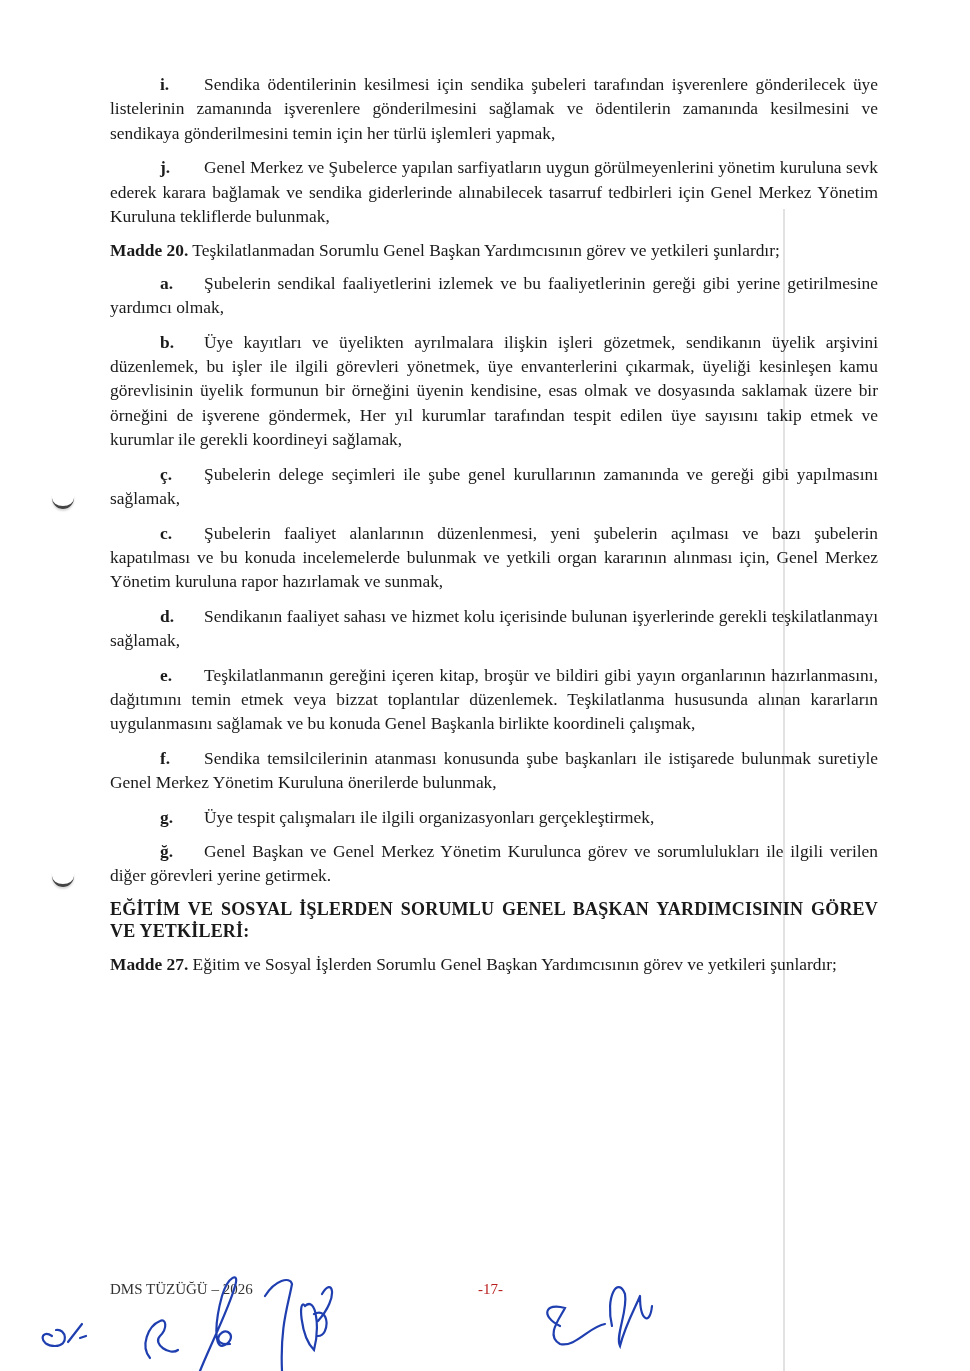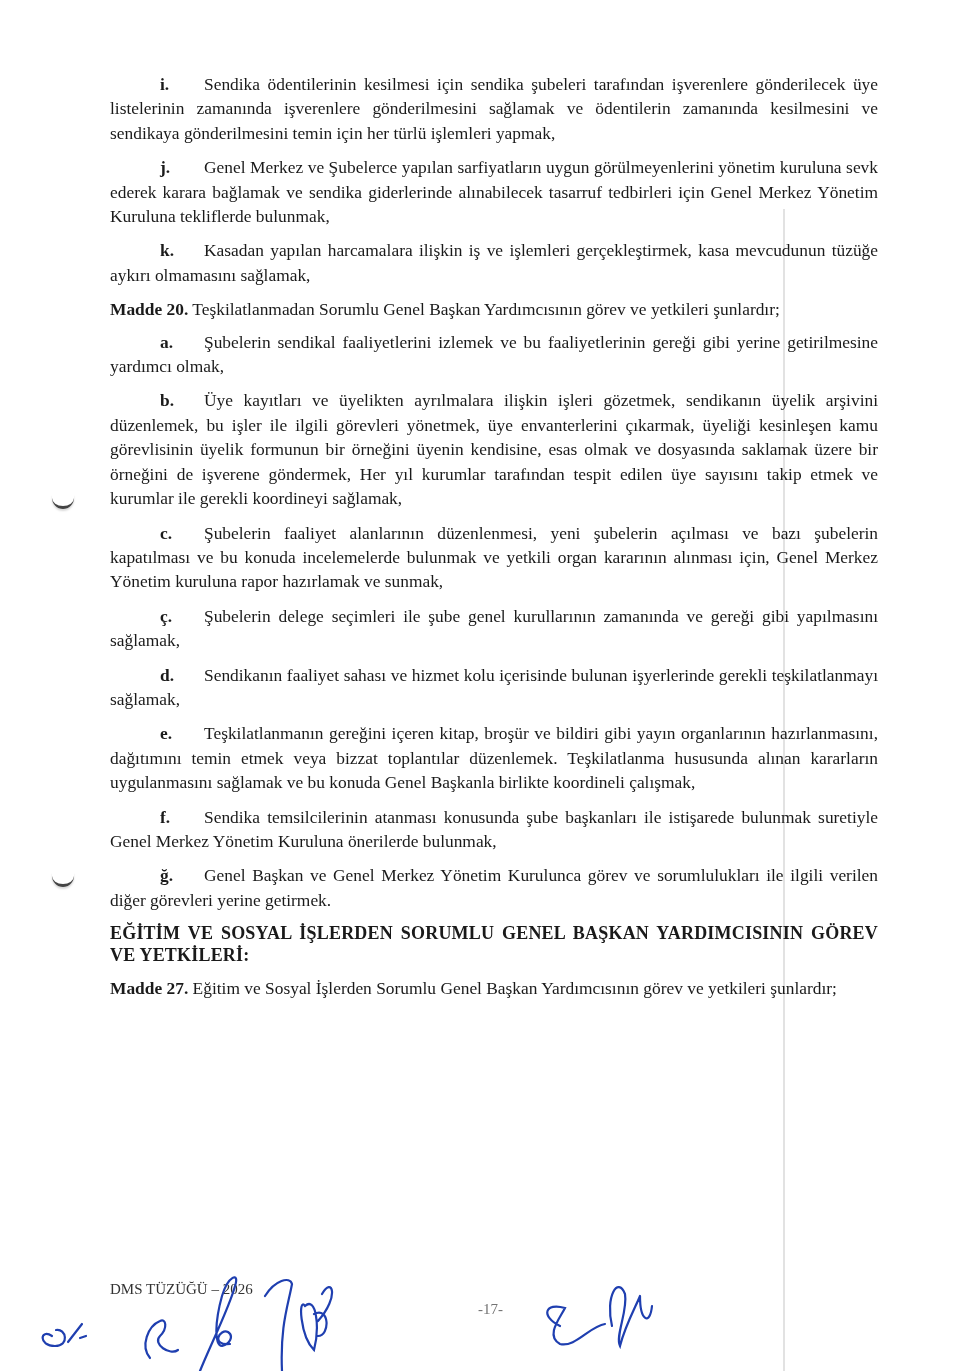--- a/index.html
+++ b/index.html
@@ -14,45 +14,45 @@
       border-bottom: 3px solid #444; border-radius: 0 0 14px 14px;
       box-shadow: 0 2px 2px rgba(0,0,0,0.15);
     }
     .content { position: absolute; left: 110px; top: 68px; width: 768px; }
     .item { font-size: 17.4px; line-height: 24.4px; text-align: justify; margin-bottom: 10px; }
     .item .label { display: inline-block; font-weight: bold; margin-left: 50px; width: 44px; }
     .heading { font-weight: bold; font-size: 18px; line-height: 22px; text-align: justify; margin: 4px 0 10px 0; letter-spacing: 0.2px; }
     .article { font-size: 17.4px; line-height: 24.4px; margin-bottom: 8px; text-align: justify; }
     .article .num { font-weight: bold; }
     .footer { position: absolute; left: 110px; top: 1277px; font-size: 15px; color: #333; }
-    .page-num { position: absolute; left: 478px; top: 1277px; font-size: 15px; color: #737373; margin-top: 20px; }
+    .page-num { position: absolute; left: 478px; top: 1277px; font-size: 15px; color: #b91c1c; }
     .signatures { position: absolute; left: 0; top: 1262px; width: 970px; height: 109px; }
   </style>
 </head>
 <body>
 
 <div class="page">
   <div class="edge-line"></div>
   <div class="punch-hole" style="left:52px; top:490px;"></div>
   <div class="punch-hole" style="left:52px; top:868px;"></div>
 
   <div class="content">
     <div class="item"><span class="label">i.</span><span>Sendika ödentilerinin kesilmesi için sendika şubeleri tarafından işverenlere gönderilecek üye listelerinin zamanında işverenlere gönderilmesini sağlamak ve ödentilerin zamanında kesilmesini ve sendikaya gönderilmesini temin için her türlü işlemleri yapmak,</span></div>
     <div class="item"><span class="label">j.</span><span>Genel Merkez ve Şubelerce yapılan sarfiyatların uygun görülmeyenlerini yönetim kuruluna sevk ederek karara bağlamak ve sendika giderlerinde  alınabilecek tasarruf tedbirleri için Genel Merkez Yönetim Kuruluna tekliflerde bulunmak,</span></div>
-    <div class="item"><span class="label">k.</span><span>Kasadan yapılan harcamalara ilişkin iş ve işlemleri gerçekleştirmek, kasa mevcudunun tüzüğe aykırı olmamasını sağlamak,</span></div>
 
     <div class="article"><span class="num">Madde 20.</span><span> Teşkilatlanmadan Sorumlu Genel Başkan Yardımcısının görev ve yetkileri şunlardır;</span></div>
 
     <div class="item"><span class="label">a.</span><span>Şubelerin sendikal faaliyetlerini izlemek ve bu faaliyetlerinin gereği gibi yerine getirilmesine yardımcı olmak,</span></div>
     <div class="item"><span class="label">b.</span><span>Üye kayıtları ve üyelikten ayrılmalara ilişkin işleri gözetmek, sendikanın üyelik arşivini düzenlemek, bu işler ile ilgili görevleri yönetmek, üye envanterlerini çıkarmak, üyeliği kesinleşen kamu görevlisinin üyelik formunun bir örneğini üyenin kendisine, esas olmak ve dosyasında saklamak üzere bir örneğini de işverene göndermek, Her yıl kurumlar tarafından tespit edilen üye sayısını takip etmek ve kurumlar ile gerekli koordineyi sağlamak,</span></div>
+    <div class="item"><span class="label">ç.</span><span>Şubelerin delege seçimleri ile şube genel kurullarının zamanında ve gereği gibi yapılmasını sağlamak,</span></div>
     <div class="item"><span class="label">c.</span><span>Şubelerin faaliyet alanlarının düzenlenmesi, yeni şubelerin açılması ve bazı şubelerin kapatılması ve bu konuda incelemelerde bulunmak ve yetkili organ kararının alınması için, Genel Merkez Yönetim kuruluna rapor hazırlamak ve sunmak,</span></div>
-    <div class="item"><span class="label">ç.</span><span>Şubelerin delege seçimleri ile şube genel kurullarının zamanında ve gereği gibi yapılmasını sağlamak,</span></div>
     <div class="item"><span class="label">d.</span><span>Sendikanın faaliyet sahası ve hizmet kolu içerisinde bulunan işyerlerinde gerekli teşkilatlanmayı sağlamak,</span></div>
     <div class="item"><span class="label">e.</span><span>Teşkilatlanmanın gereğini içeren kitap, broşür ve bildiri gibi yayın organlarının hazırlanmasını, dağıtımını temin etmek veya bizzat toplantılar düzenlemek. Teşkilatlanma hususunda alınan kararların uygulanmasını sağlamak ve bu konuda Genel Başkanla birlikte koordineli çalışmak,</span></div>
     <div class="item"><span class="label">f.</span><span>Sendika temsilcilerinin atanması konusunda şube başkanları ile istişarede bulunmak suretiyle Genel Merkez Yönetim Kuruluna önerilerde bulunmak,</span></div>
+    <div class="item"><span class="label">g.</span><span>Üye tespit çalışmaları ile ilgili organizasyonları gerçekleştirmek,</span></div>
     <div class="item"><span class="label">ğ.</span><span>Genel Başkan ve Genel Merkez Yönetim Kurulunca görev ve sorumlulukları ile ilgili verilen diğer görevleri yerine getirmek.</span></div>
 
     <div class="heading">EĞİTİM VE SOSYAL İŞLERDEN SORUMLU GENEL BAŞKAN YARDIMCISININ GÖREV VE YETKİLERİ:</div>
     <div class="article"><span class="num">Madde 27.</span><span> Eğitim ve Sosyal İşlerden Sorumlu Genel Başkan Yardımcısının görev ve yetkileri şunlardır;</span></div>
   </div>
 
   <div class="footer">DMS TÜZÜĞÜ – 2026</div>
   <div class="page-num">-17-</div>
 
   <svg class="signatures" viewBox="0 0 970 109" fill="none" stroke="#1f3fb0" stroke-width="2.2" stroke-linecap="round">

